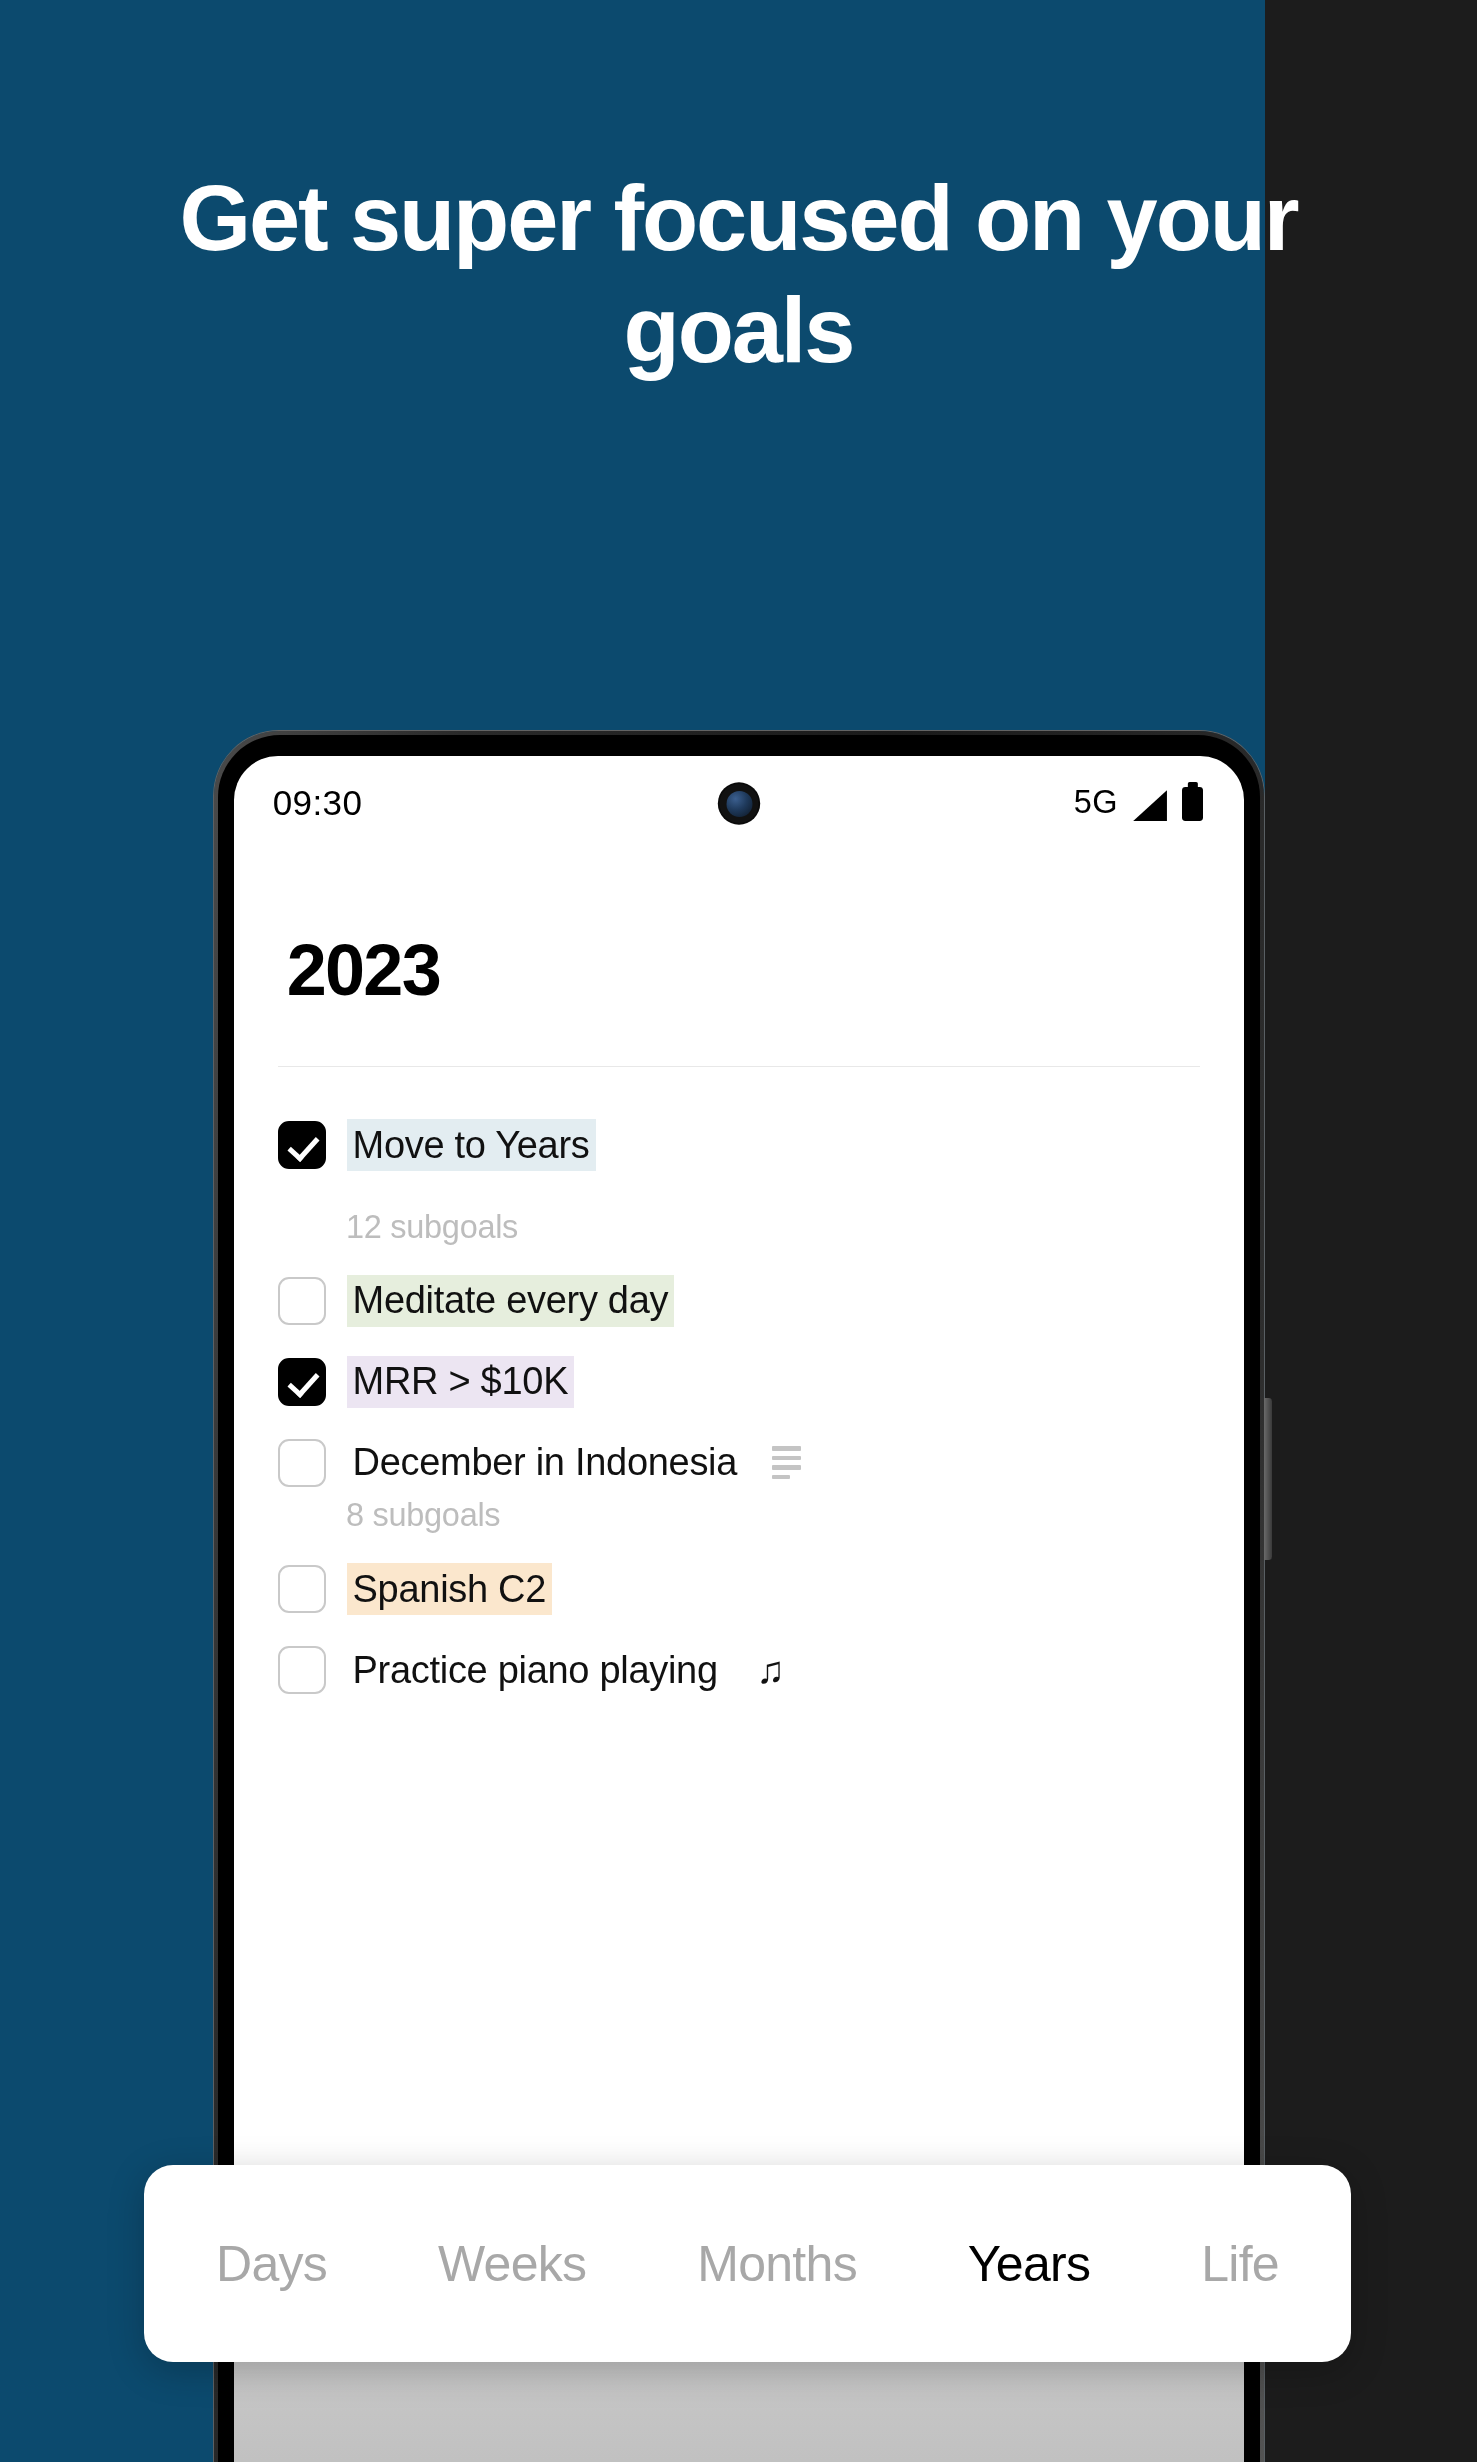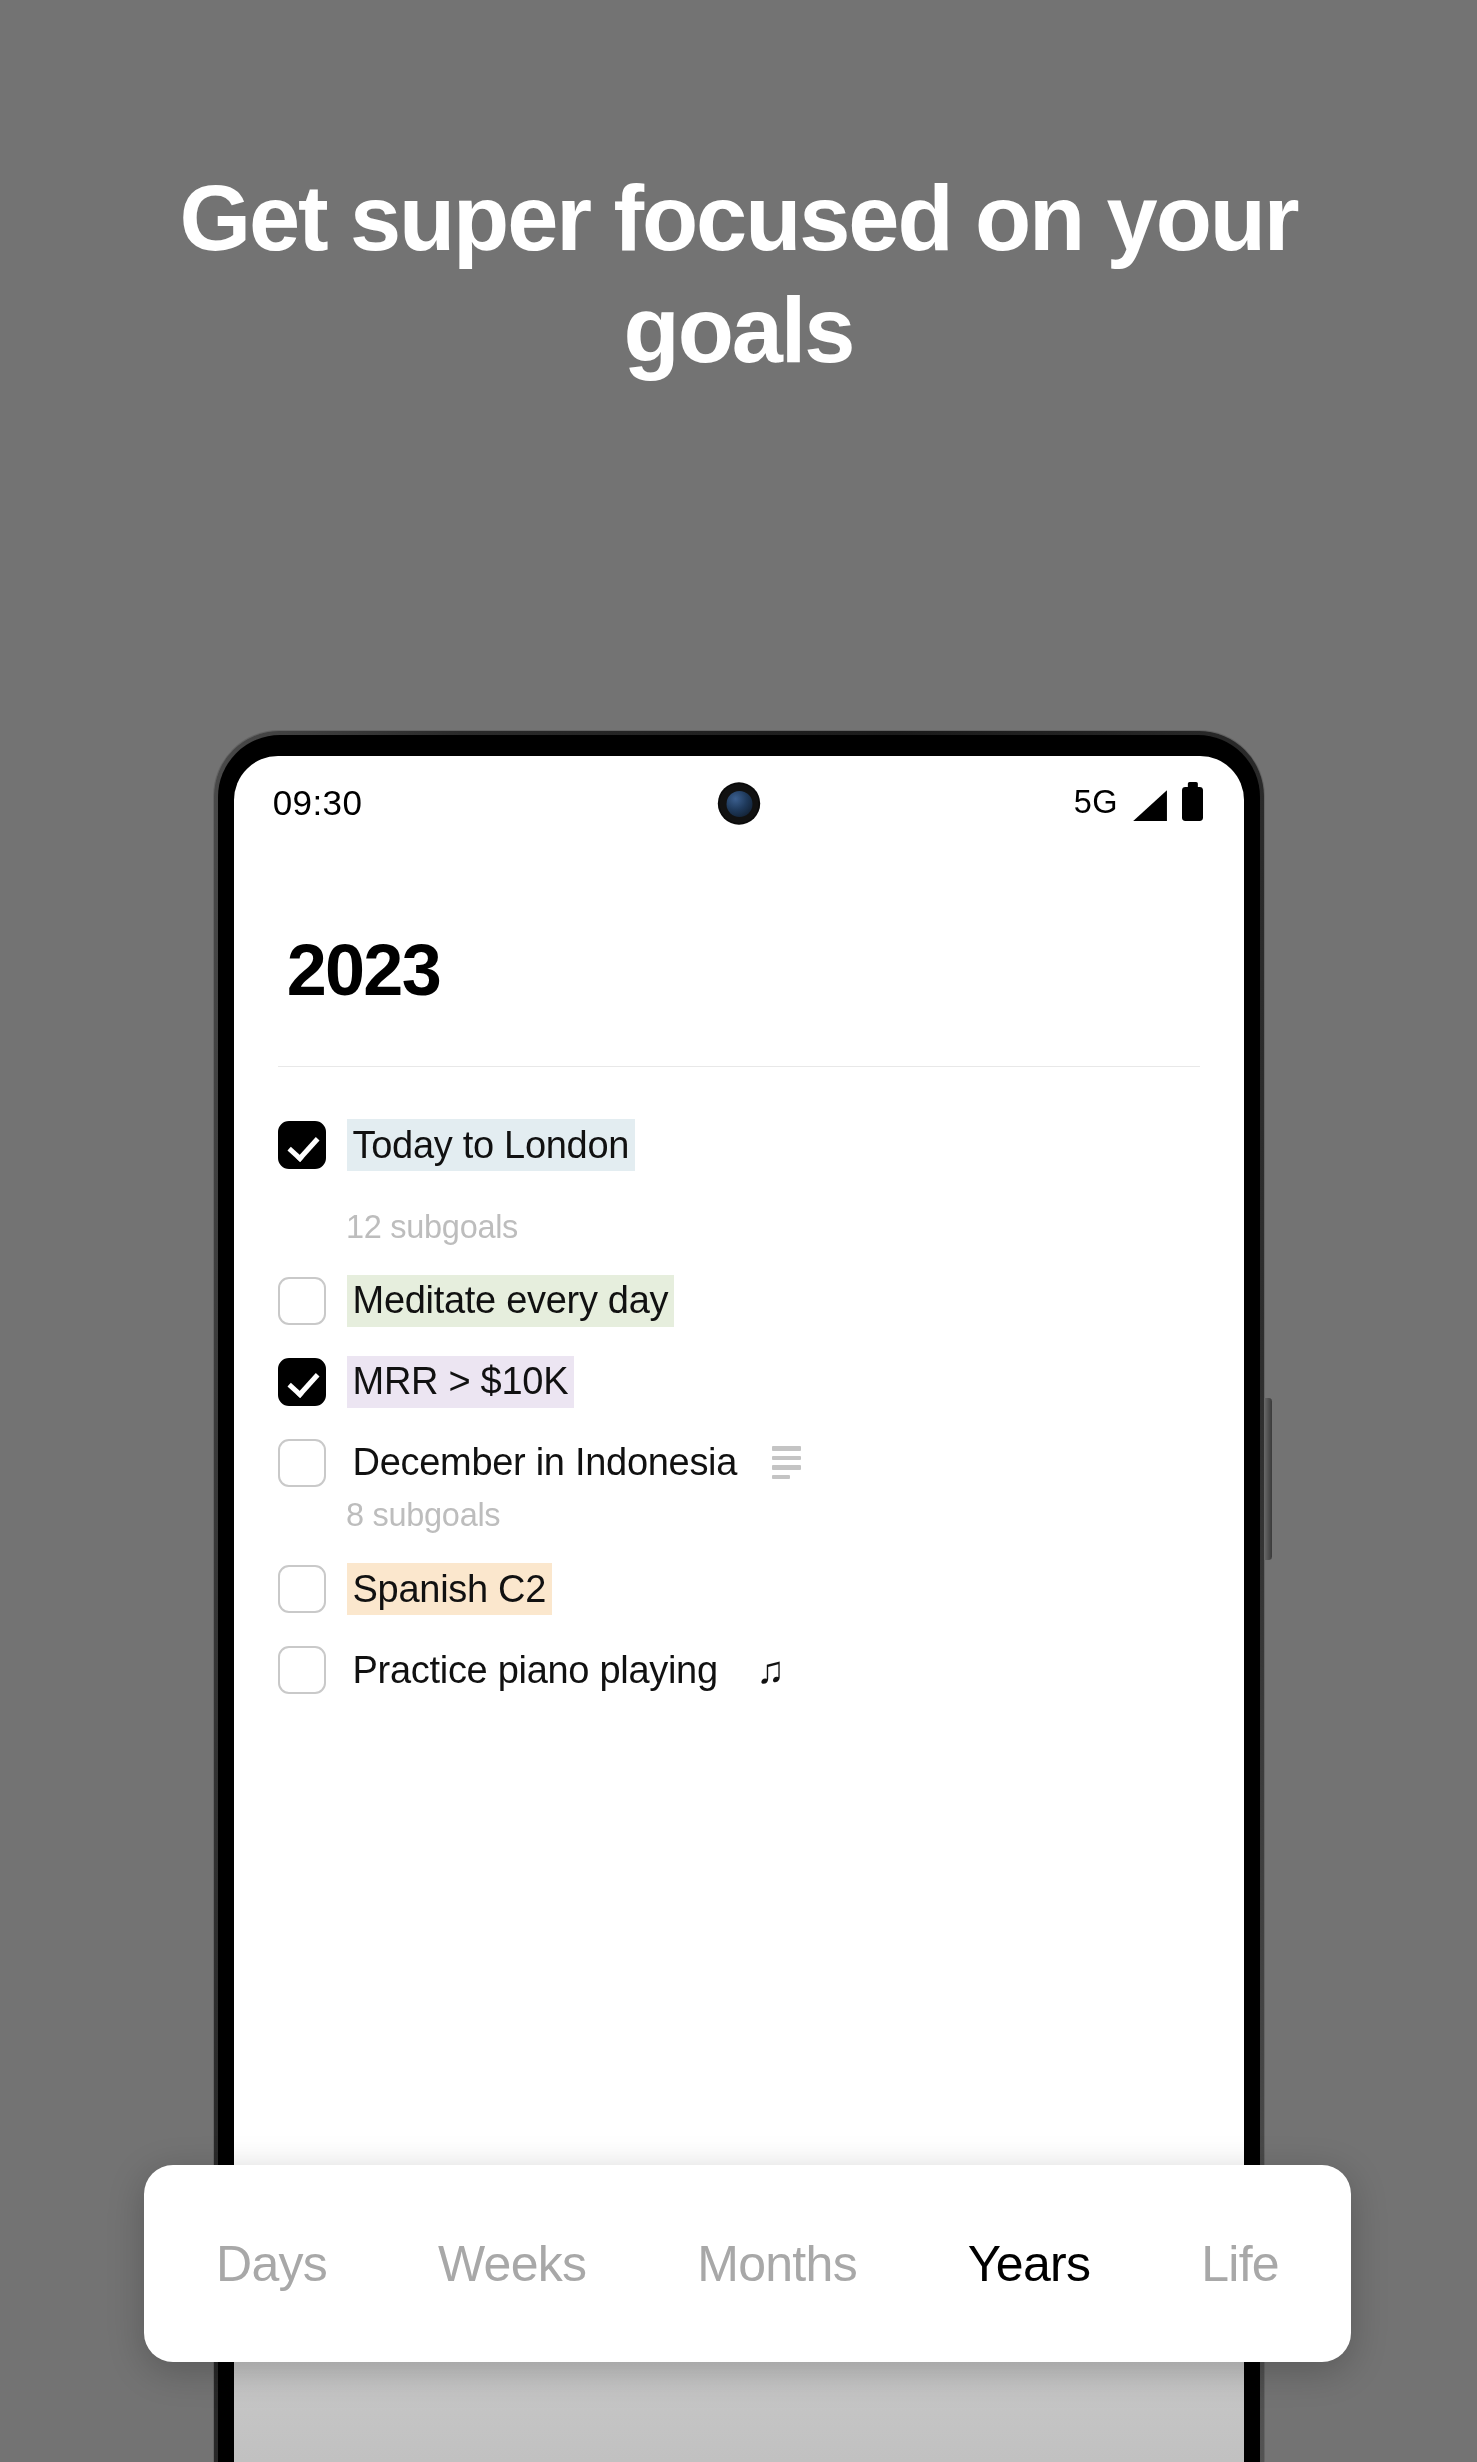--- a/index.html
+++ b/index.html
@@ -6,22 +6,22 @@
 
   html, body {
     width:1477px; height:2462px;
     background:#1c1c1c;
     font-family:"Liberation Sans", sans-serif;
     overflow:hidden;
   }
 
   #stage {
     position:relative;
-    width:1477px; height:2462px;
-    background:#737373;
+    width:1265px; height:2462px;
+    background:#0c4a6e;
   }
 
   
   .headline {
     position:absolute;
     top:162px; left:0; width:1477px;
     text-align:center;
     color:#ffffff;
     font-size:92px;
     line-height:1.22;
@@ -329,21 +329,21 @@
         </div>
 
 
         <div class="content">
           <div class="year-heading">2023</div>
           <div class="divider"></div>
 
           <div class="goal">
             <div class="goal-main">
               <div class="checkbox checked"></div>
-              <div class="goal-text hl-blue">Today to London</div>
+              <div class="goal-text hl-blue">Move to Years</div>
             </div>
           </div>
 
           <div class="goal">
             <div class="subgoals">12 subgoals</div>
           </div>
 
           <div class="goal">
             <div class="goal-main">
               <div class="checkbox"></div>

